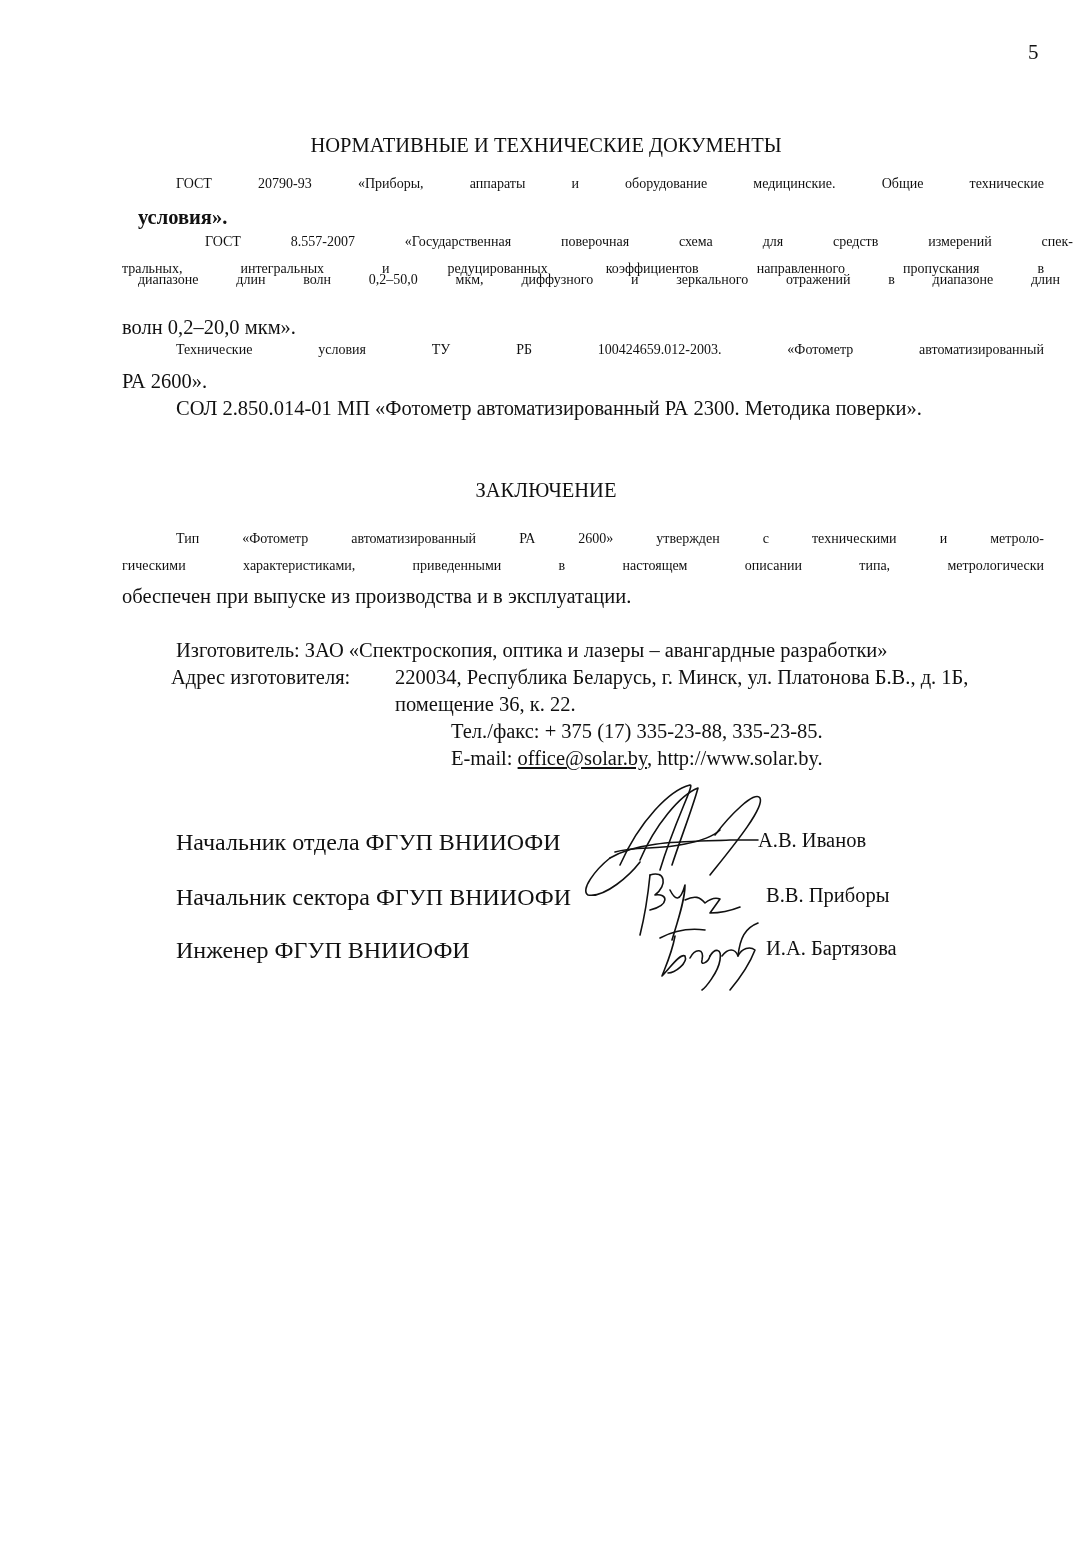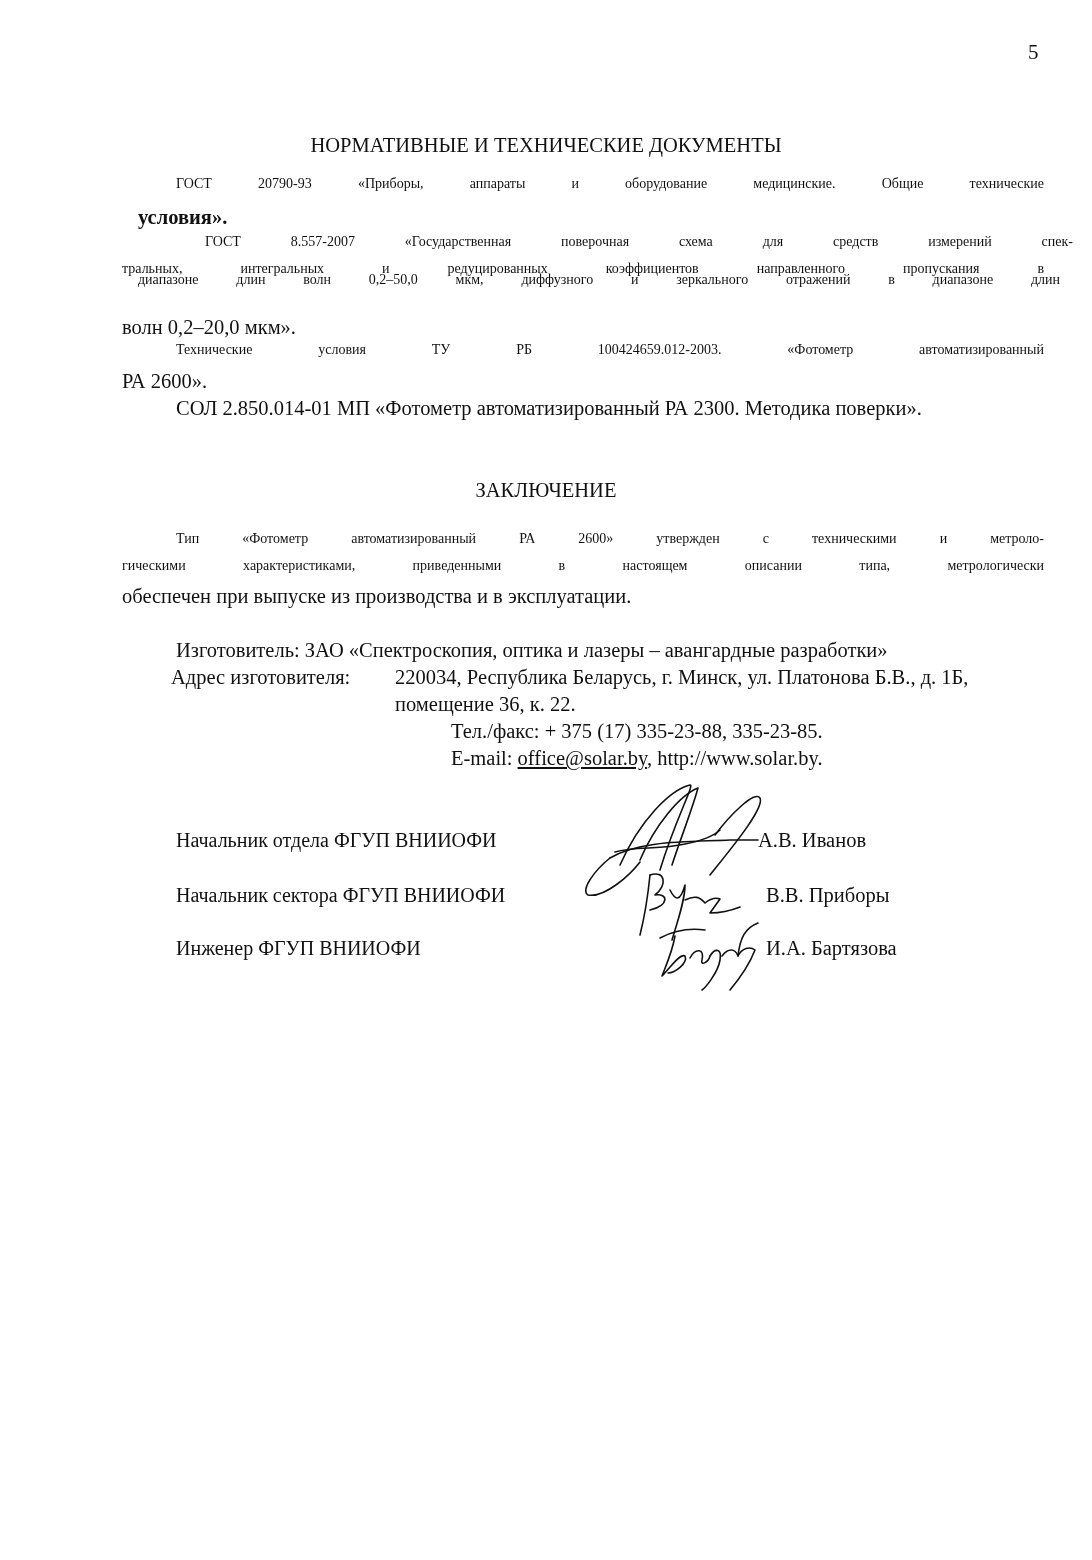--- a/index.html
+++ b/index.html
@@ -6,21 +6,21 @@
   body {
     width: 1092px; height: 1560px; position: relative; overflow: hidden;
     font-family: "Liberation Serif", "DejaVu Serif", serif;
     color: #111111;
     font-size: 20.5px;
   }
   .page-number { position: absolute; top: 40px; left: 1028px; font-size: 21px; }
   .heading { position: absolute; left: 0; width: 1092px; text-align: center; font-size: 20.5px; letter-spacing: 0px; }
   .line { position: absolute; white-space: nowrap; font-size: 20.5px; }
   .justify-line { position: absolute; left: 122px; width: 922px; text-align: justify; text-align-last: justify; font-size: 14px; white-space: nowrap; }
-  .sig-title { position: absolute; left: 176px; font-size: 20px; white-space: nowrap; text-align: right; }
+  .sig-title { position: absolute; left: 176px; font-size: 24px; white-space: nowrap; text-align: right; }
   .sig-name { position: absolute; font-size: 20.5px; white-space: nowrap; }
   .underline { text-decoration: underline; margin-top: 8px; }
   svg.signature { position: absolute; overflow: visible; }
   svg.signature path { fill: none; stroke: #111; stroke-width: 1.6; stroke-linecap: round; stroke-linejoin: round; }
 </style>
 </head>
 <body>
 
 <div>
 

